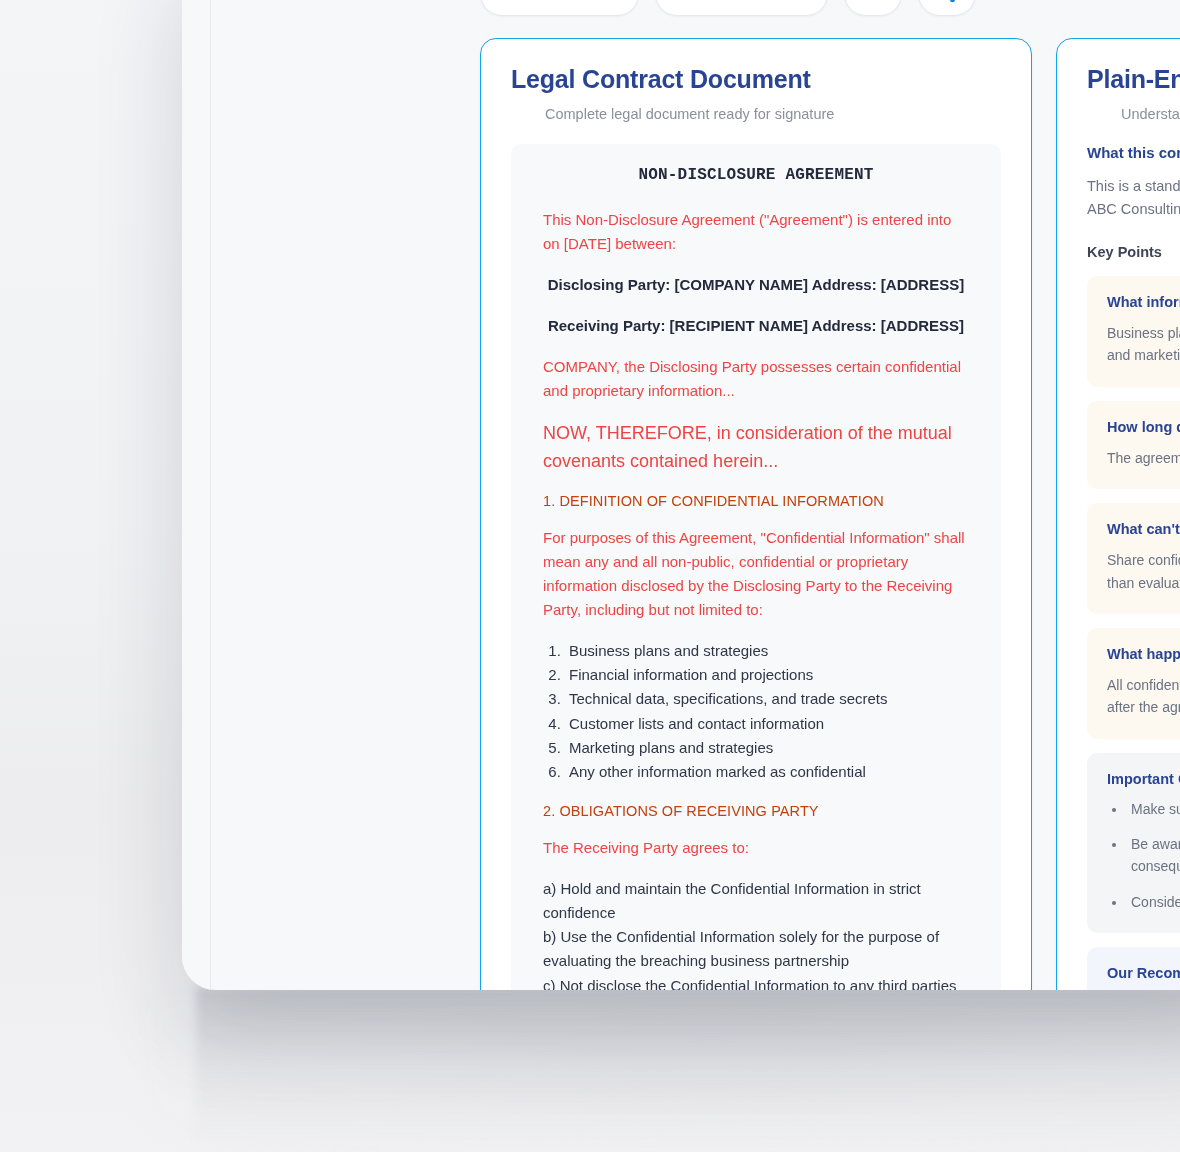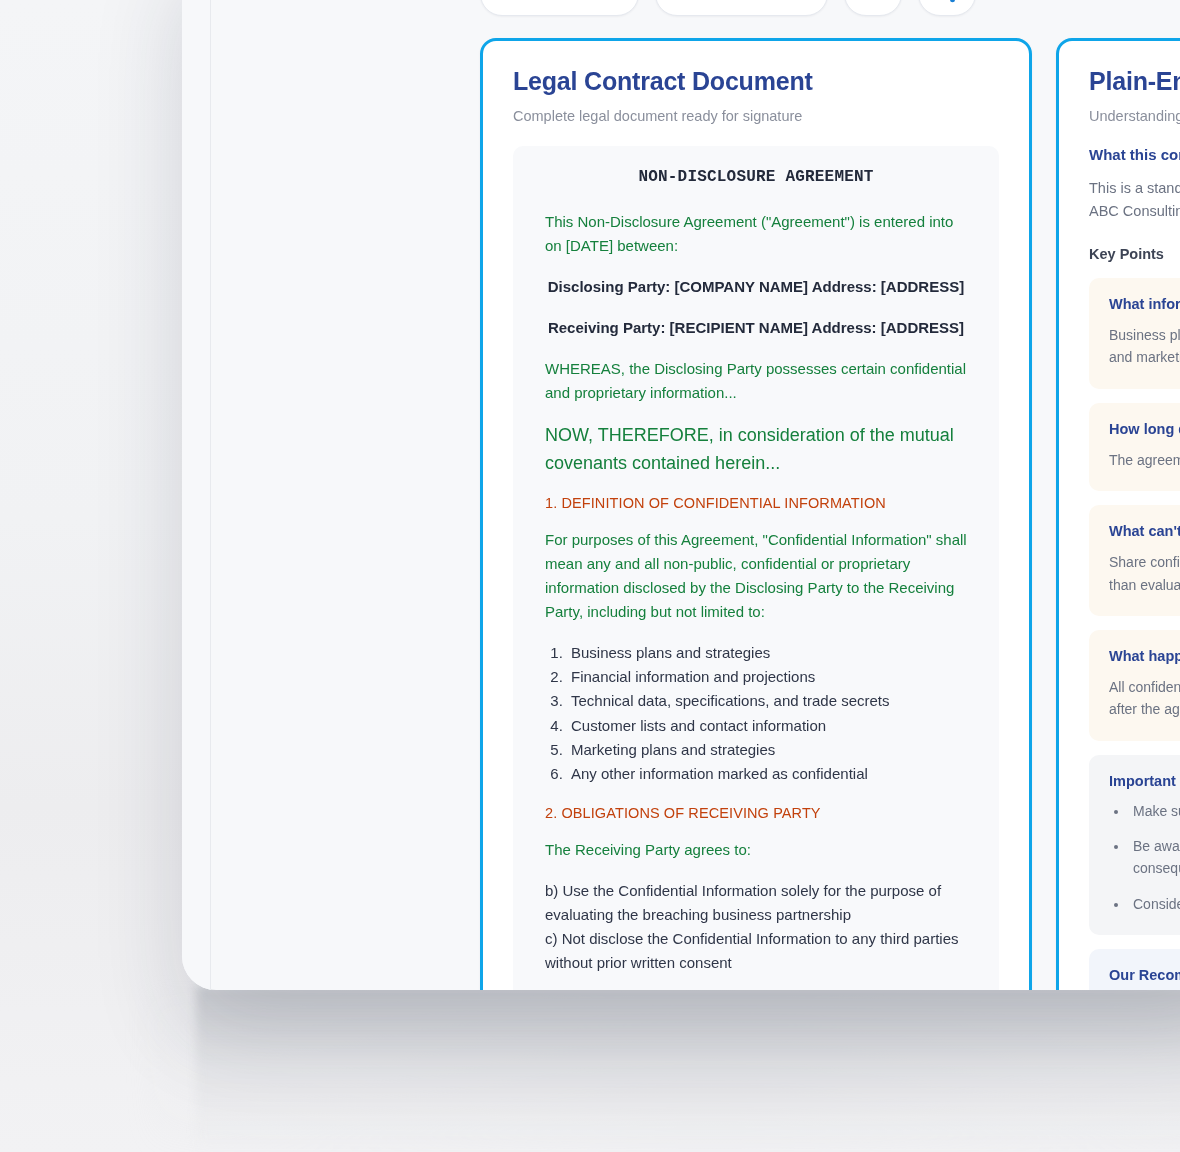--- a/index.html
+++ b/index.html
@@ -101,59 +101,60 @@
 
   .panes {
     position: absolute;
     left: 268px; top: 98px;
     display: flex;
     gap: 24px;
   }
 
   .card {
     background: #ffffff;
-    border: 3px solid #0ea5e9;
+    border: 1px solid #0ea5e9;
     border-radius: 16px;
     box-shadow: 0 1px 3px rgba(30,35,60,.05);
     overflow: hidden;
   }
   .card-left  { width: 552px; }
   .card-right { width: 552px; }
 
   .card-head { padding: 26px 30px 0 30px; }
   .card-title {
     font-size: 25px;
     font-weight: bold;
     color: #2a4494;
     letter-spacing: -.2px;
   }
   .card-sub {
     margin-top: 12px;
     font-size: 14.5px;
     color: #8a8f9c;
+    margin-left: 34px;
   }
 
   
   .doc {
     margin: 22px 30px 0 30px;
     background: #f8f9fb;
     border-radius: 10px;
     padding: 22px 32px 30px 32px;
     color: #2b3245;
   }
   .doc-title {
     text-align: center;
     font-size: 16px;
     font-weight: bold;
     color: #232a3b;
     letter-spacing: .2px;
     margin-bottom: 24px;
     font-family: Liberation Mono, monospace;
   }
-  .doc p { font-size: 15px; line-height: 1.6; margin-bottom: 17px; color: #15803d; }
+  .doc p { font-size: 15px; line-height: 1.6; margin-bottom: 17px; color: #ef4444; }
   .doc p.sm { font-size: 18px; line-height: 1.55; }
   .doc p.b { font-weight: bold; color: #232a3b; text-align: center; }
   .doc h4 {
     font-size: 14.5px;
     font-weight: normal;
     color: #c2410c;
     margin: 2px 0 17px 0;
     letter-spacing: .1px;
   }
   .doc ol { margin: 16px 0 18px 22px; }
@@ -276,37 +277,38 @@
             <div class="card-title">Legal Contract Document</div>
             <div class="card-sub">Complete legal document ready for signature</div>
           </div>
 
           <div class="doc">
             <div class="doc-title">NON-DISCLOSURE AGREEMENT</div>
 
             <p>This Non-Disclosure Agreement ("Agreement") is entered into on [DATE] between:</p>
             <p class="b">Disclosing Party: [COMPANY NAME] Address: [ADDRESS]</p>
             <p class="b">Receiving Party: [RECIPIENT NAME] Address: [ADDRESS]</p>
-            <p>WHEREAS, the Disclosing Party possesses certain confidential and proprietary information...</p>
+            <p>COMPANY, the Disclosing Party possesses certain confidential and proprietary information...</p>
             <p class="sm">NOW, THEREFORE, in consideration of the mutual covenants contained herein...</p>
 
             <h4>1. DEFINITION OF CONFIDENTIAL INFORMATION</h4>
             <p>For purposes of this Agreement, "Confidential Information" shall mean any and all non-public, confidential or proprietary information disclosed by the Disclosing Party to the Receiving Party, including but not limited to:</p>
             <ol>
               <li>Business plans and strategies</li>
               <li>Financial information and projections</li>
               <li>Technical data, specifications, and trade secrets</li>
               <li>Customer lists and contact information</li>
               <li>Marketing plans and strategies</li>
               <li>Any other information marked as confidential</li>
             </ol>
 
             <h4>2. OBLIGATIONS OF RECEIVING PARTY</h4>
             <p>The Receiving Party agrees to:</p>
             <div class="lines">
+              <div>a) Hold and maintain the Confidential Information in strict confidence</div>
               <div>b) Use the Confidential Information solely for the purpose of evaluating the breaching business partnership</div>
               <div>c) Not disclose the Confidential Information to any third parties without prior written consent</div>
 
             </div>
 
           </div>
         </div>
 
         <div class="card card-right">
           <div class="card-head">

